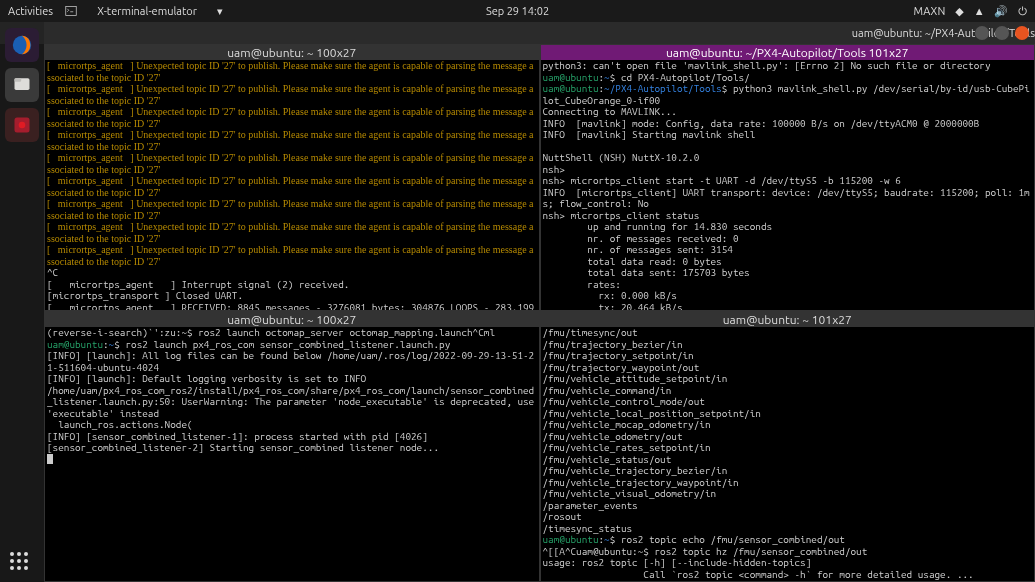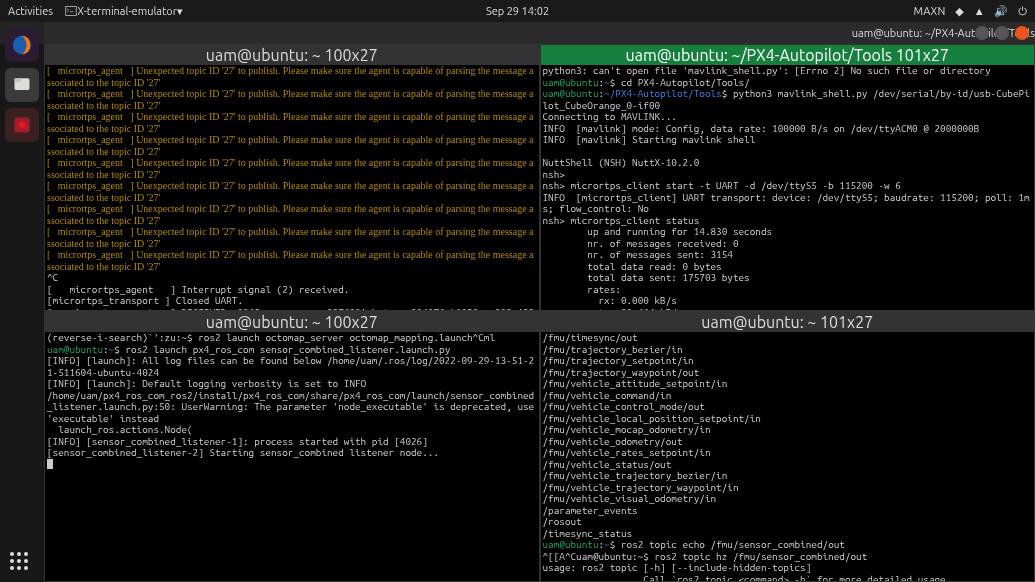--- a/index.html
+++ b/index.html
@@ -21,21 +21,21 @@
   align-items: center;
   padding: 0 8px;
   font-family: "Ubuntu", sans-serif;
   font-size: 11px;
   justify-content: space-between;
 }
 .topbar-left { display: flex; align-items: center; gap: 12px; }
 .topbar-center { position: absolute; left: 50%; transform: translateX(-50%); }
 .topbar-right { display: flex; align-items: flex-start; gap: 10px; }
 .topbar-right span { font-size: 11px; }
-.app-icon { display:inline-flex; align-items:center; gap:0; }
+.app-icon { display:inline-flex; align-items:center; gap:20px; }
 .app-icon svg { width:12px; height:12px; }
 
 .window-title {
   height: 22px;
   background: #2b2b2b;
   color: #ddd;
   display: flex;
   align-items: center;
   justify-content: flex-end;
   font-family: "Ubuntu", sans-serif;
@@ -105,25 +105,25 @@
   border: 1px solid #333;
   display: flex;
   flex-direction: column;
   overflow: hidden;
   min-width: 0;
 }
 .pane-title {
   background: #333;
   color: #ddd;
   text-align: center;
-  font-size: 16px;
+  font-size: 12px;
   padding: 1px 0;
   font-family: "Ubuntu", sans-serif;
 }
-.pane-title.active { background: #15803d; color: #fff; }
+.pane-title.active { background: #701a75; color: #fff; }
 .pane-body {
   flex: 1;
   background: #000;
   padding: 0 2px;
   overflow: hidden;
   line-height: 1.15;
   white-space: pre-wrap;
   word-break: break-all;
 }
 .yel { color: #b58900; font-family: Liberation Serif, serif; }

